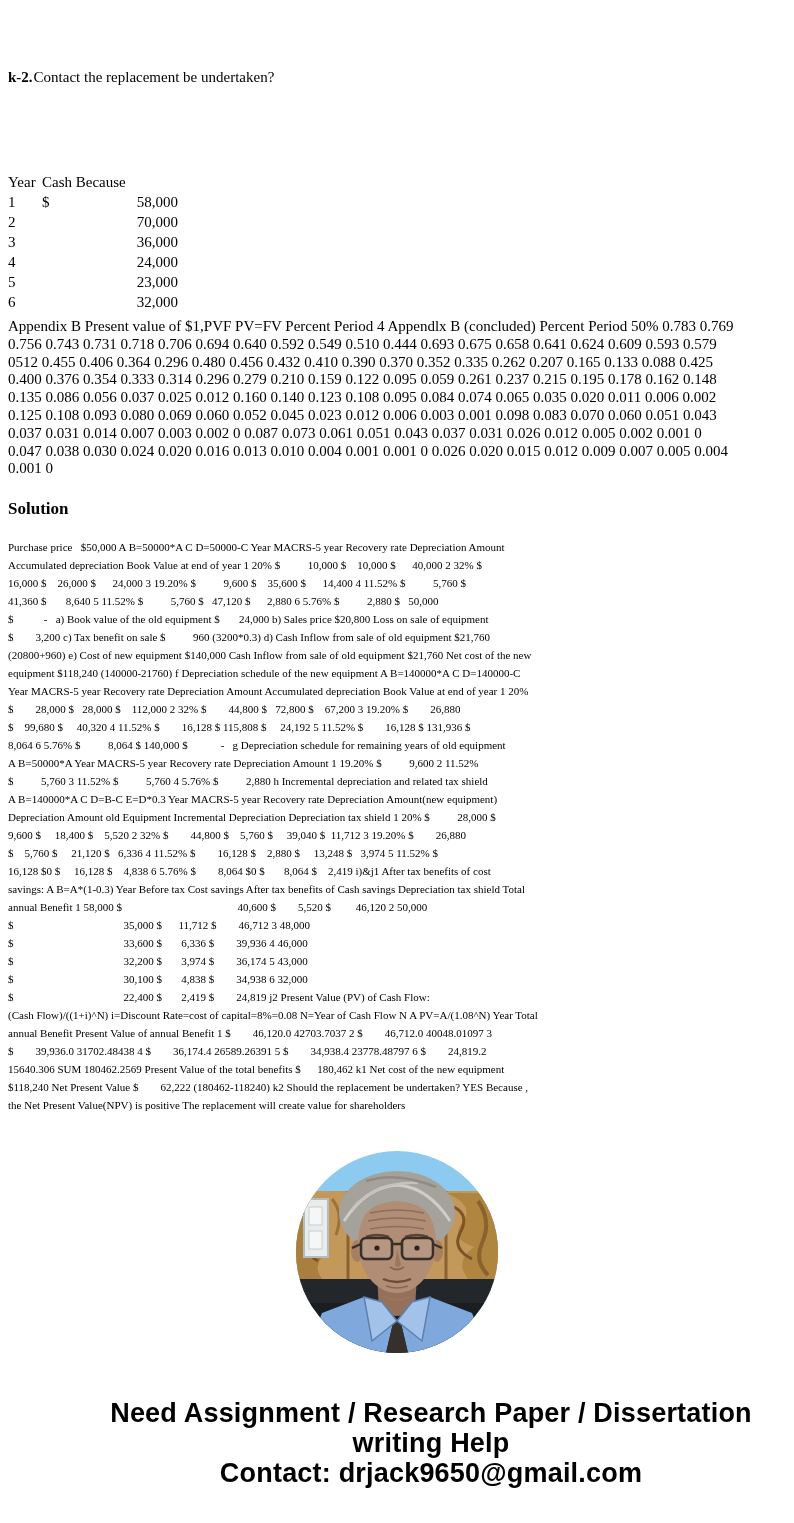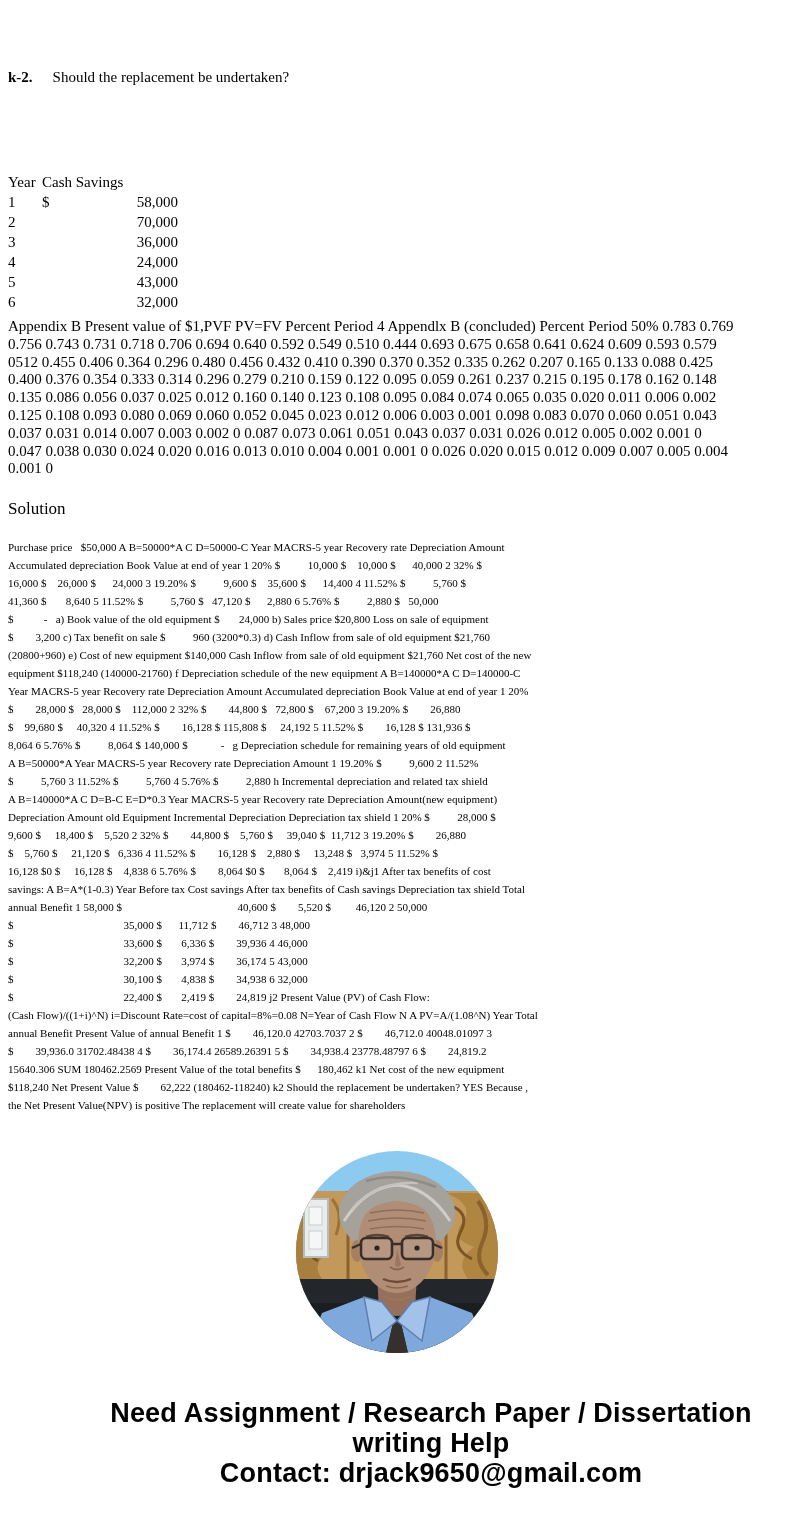--- a/index.html
+++ b/index.html
@@ -17,21 +17,21 @@
   }
   .abs { position: absolute; }
 
   
   .question {
     left: 8px;
     top: 68px;
     font-size: 15px;
     line-height: 19px;
   }
-  .question .q-label { font-weight: bold; margin-right: 20px; }
+  .question .q-label { font-weight: bold; margin-right: 1px; }
 
   
   .cash-table {
     left: 8px;
     top: 172px;
     font-size: 15px;
     line-height: 20px;
   }
   .ct-row { display: flex; align-items: flex-end; }
   .ct-year { display: inline-block; width: 34px; }
@@ -47,21 +47,21 @@
     line-height: 17.8px;
     white-space: pre;
     font-family: Liberation Serif, serif;
   }
 
   
   .solution-heading {
     left: 8px;
     top: 498px;
     font-size: 17px;
-    font-weight: normal;
+    font-weight: bold;
     line-height: 22px;
   }
   .solution-body {
     left: 8px;
     top: 538px;
     width: 786px;
     font-size: 11px;
     line-height: 18px;
     white-space: pre;
   }
@@ -86,27 +86,27 @@
     line-height: 30px;
     white-space: pre-line;
     letter-spacing: 0.2px;
     padding-left: 34px;
   }
 </style>
 </head>
 <body>
 
 <div class="abs question">
-  <span class="q-label">k-2.</span><span>Should the replacement be undertaken?</span>
+  <span class="q-label">k-2.</span><span>Contact the replacement be undertaken?</span>
 </div>
 
 <div class="abs cash-table">
   <div class="ct-row">
     <span class="ct-year">Year</span>
-    <span>Cash Savings</span>
+    <span>Cash Because</span>
   </div>
   <div class="ct-row">
     <span class="ct-year">1</span>
     <span class="ct-cur">$</span>
     <span class="ct-val">58,000</span>
   </div>
   <div class="ct-row">
     <span class="ct-year">2</span>
     <span class="ct-cur"></span>
     <span class="ct-val">70,000</span>
@@ -117,21 +117,21 @@
     <span class="ct-val">36,000</span>
   </div>
   <div class="ct-row">
     <span class="ct-year">4</span>
     <span class="ct-cur"></span>
     <span class="ct-val">24,000</span>
   </div>
   <div class="ct-row">
     <span class="ct-year">5</span>
     <span class="ct-cur"></span>
-    <span class="ct-val">43,000</span>
+    <span class="ct-val">23,000</span>
   </div>
   <div class="ct-row">
     <span class="ct-year">6</span>
     <span class="ct-cur"></span>
     <span class="ct-val">32,000</span>
   </div>
 </div>
 
 <div class="abs appendix">Appendix B Present value of $1,PVF PV=FV Percent Period 4 Appendlx B (concluded) Percent Period 50% 0.783 0.769
 0.756 0.743 0.731 0.718 0.706 0.694 0.640 0.592 0.549 0.510 0.444 0.693 0.675 0.658 0.641 0.624 0.609 0.593 0.579

